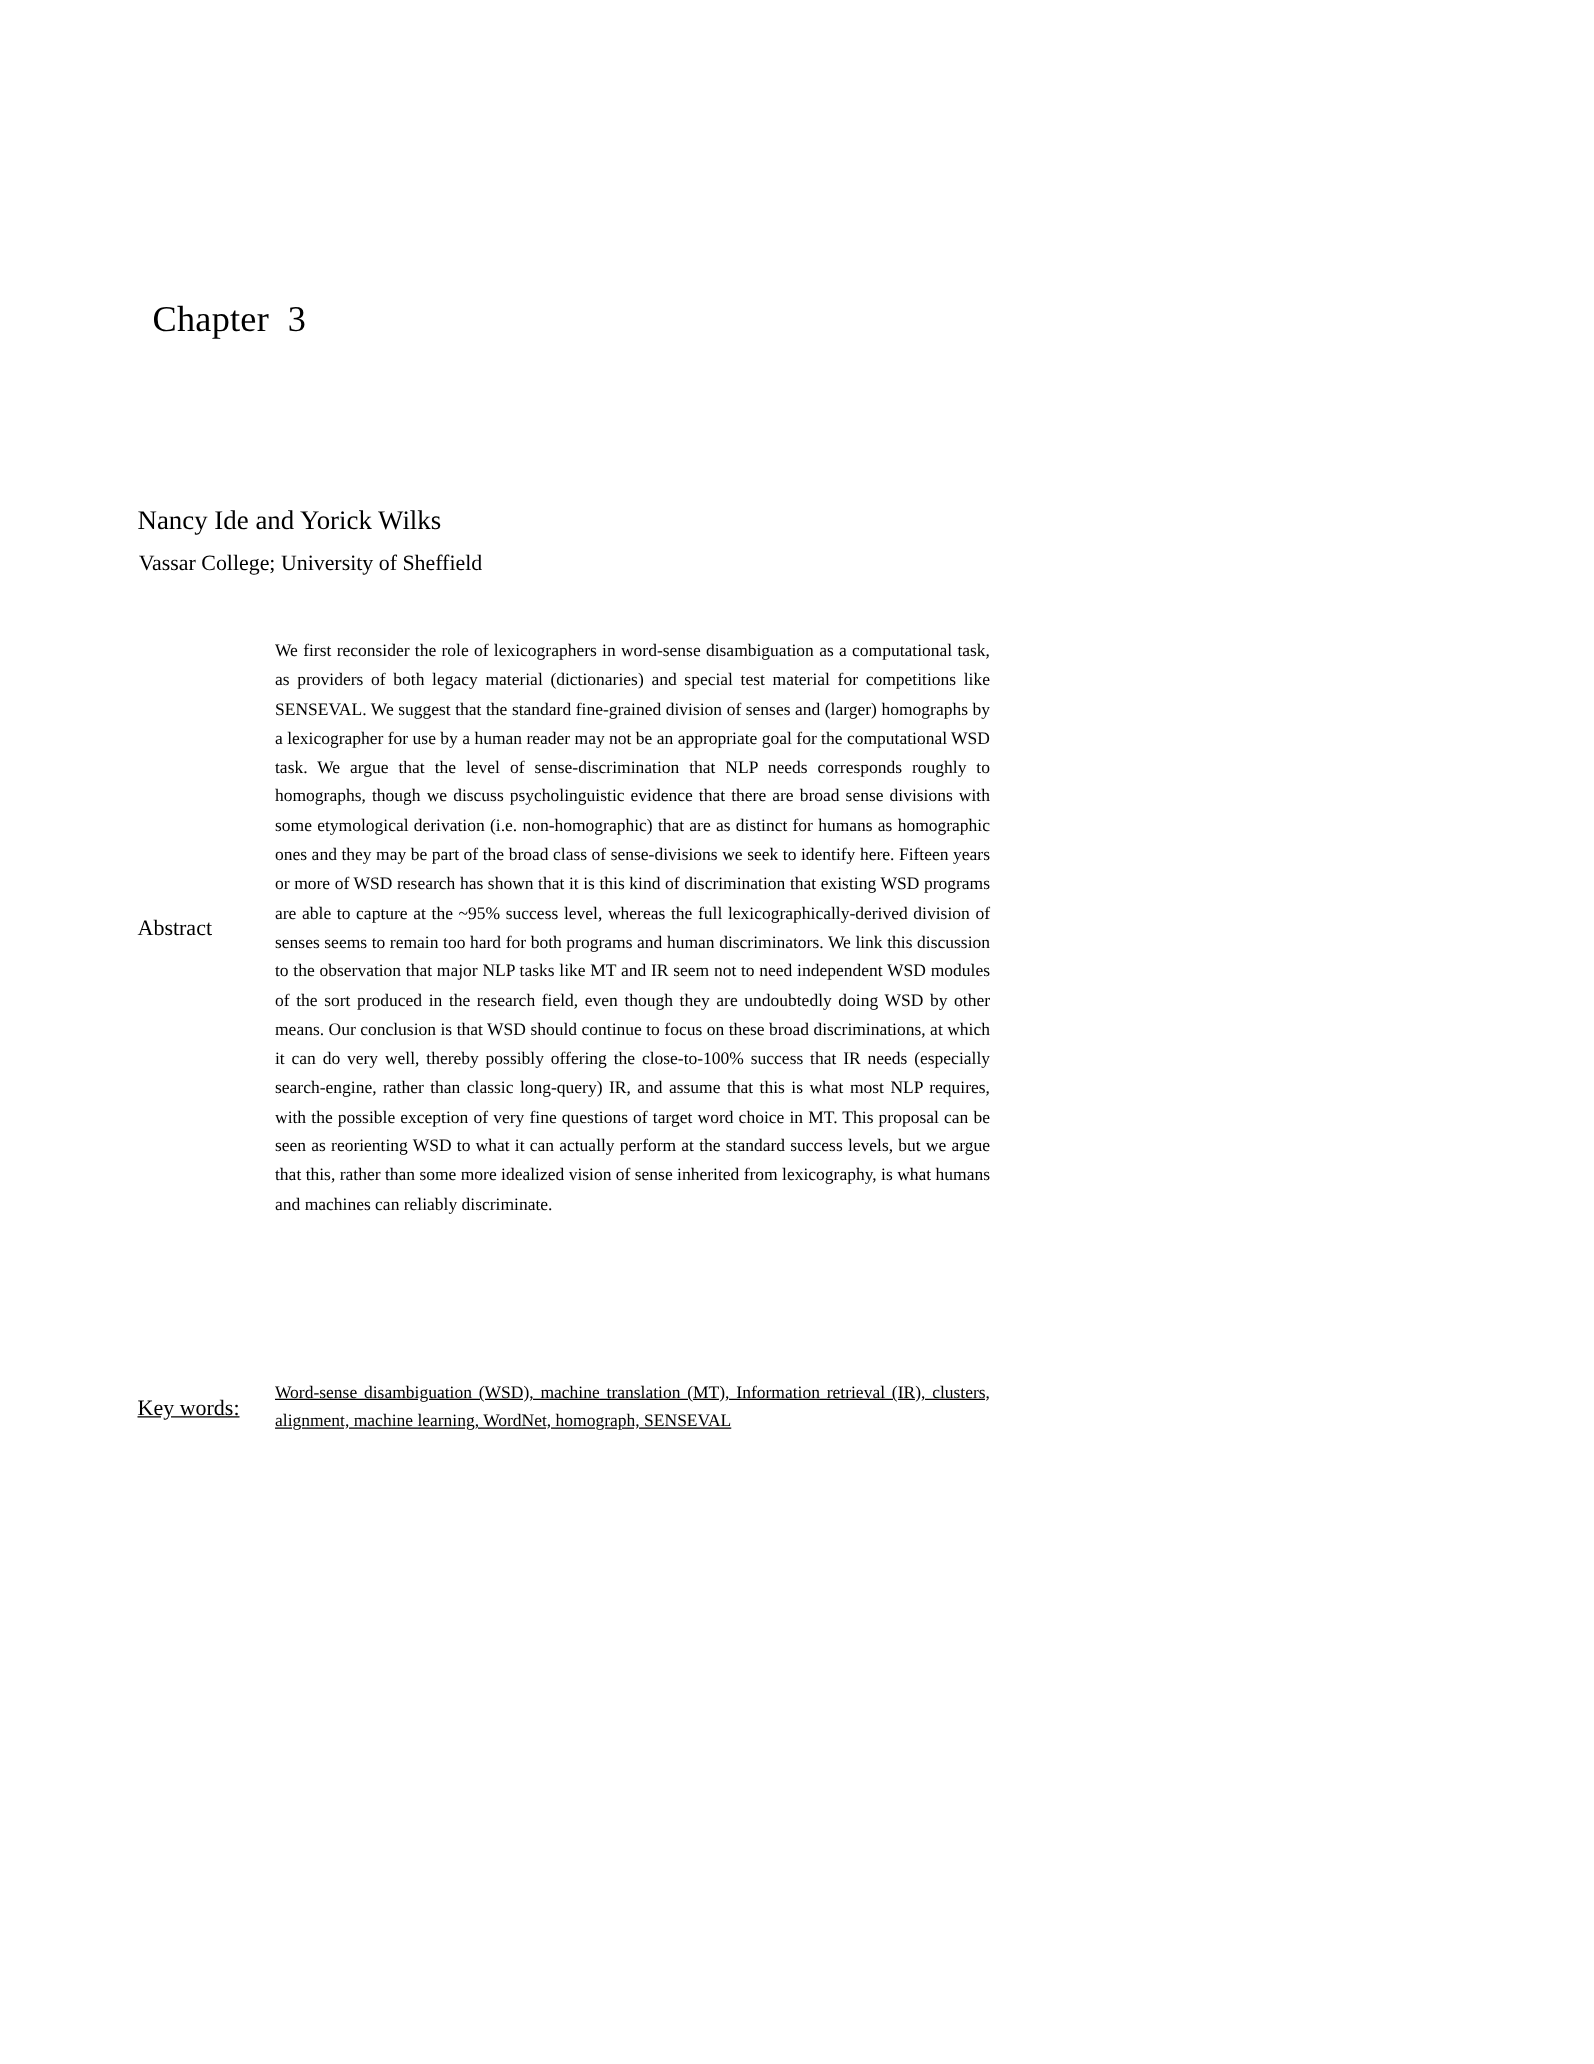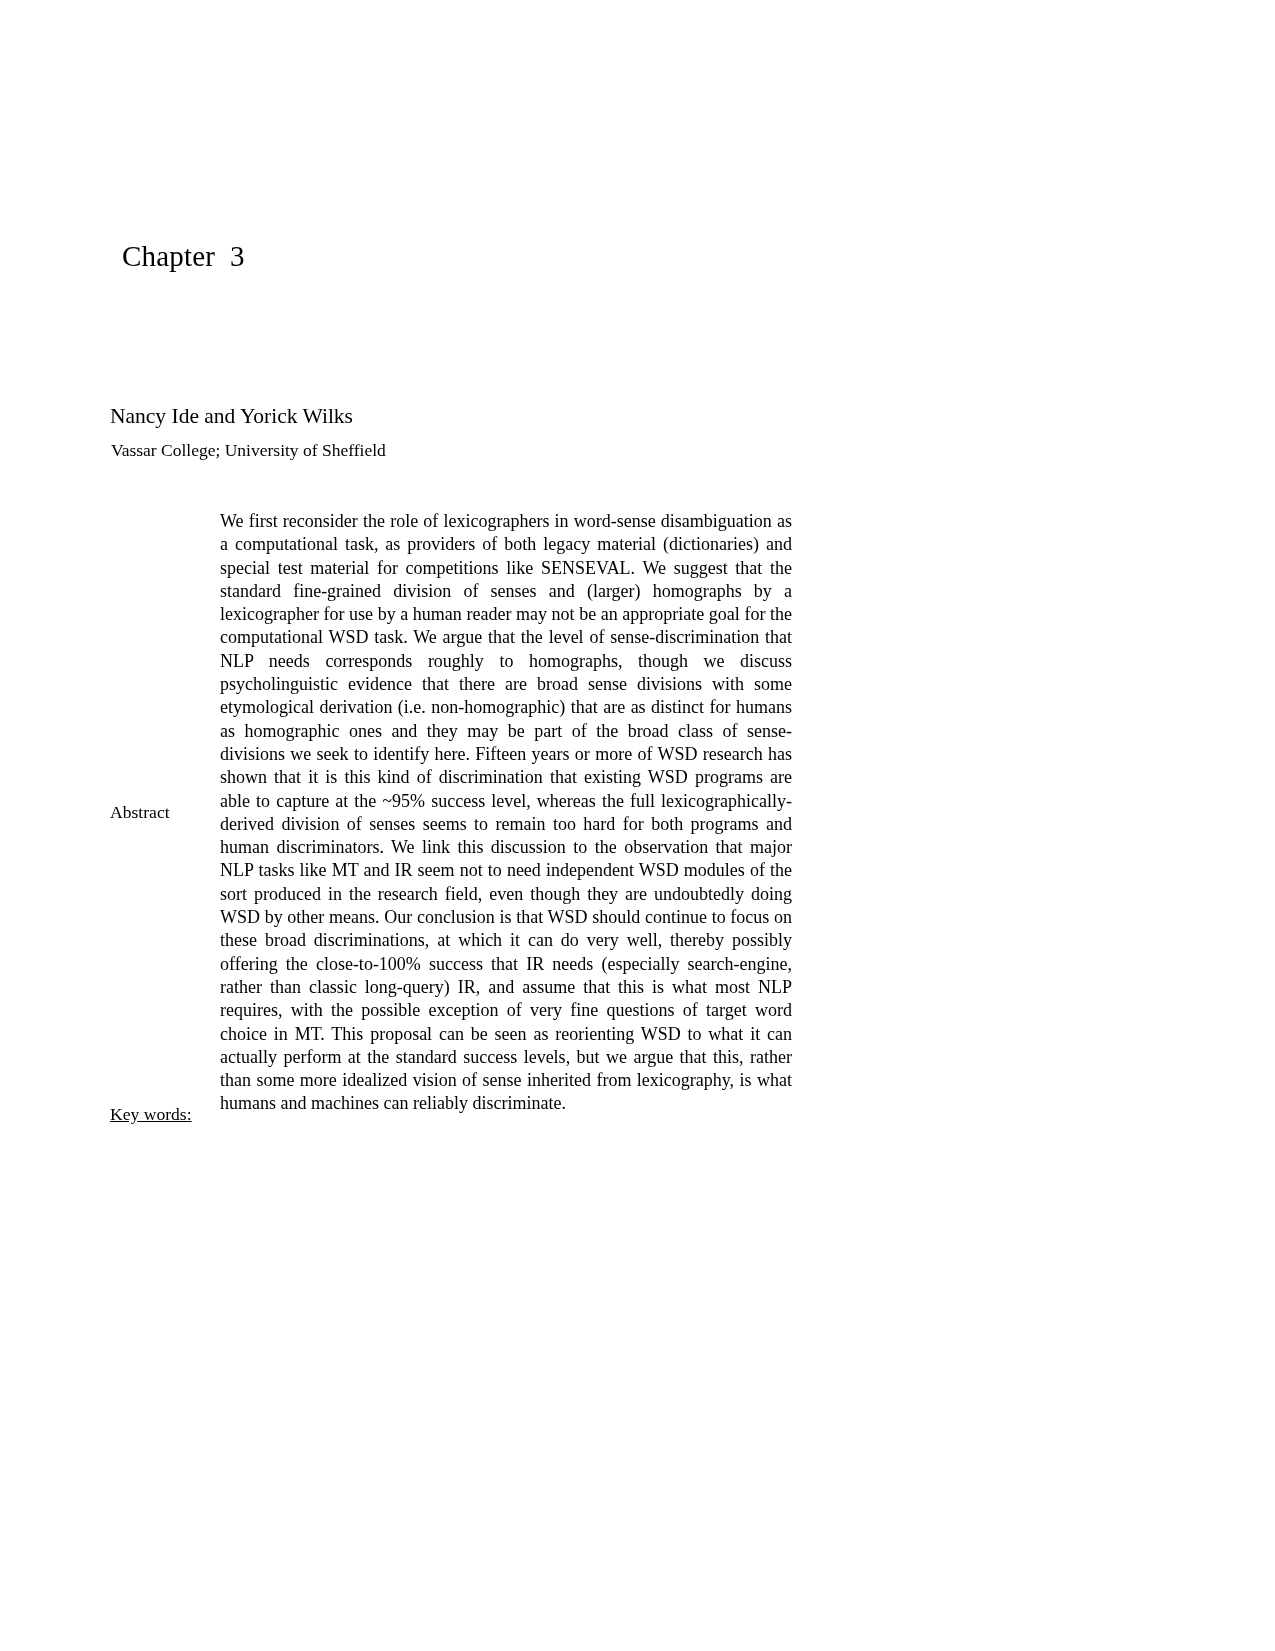--- a/index.html
+++ b/index.html
@@ -70,21 +70,21 @@
   .meta-row.keywords { left: 110px; top: 1103px; width: 682px; text-decoration: underline; }
 
   .meta-label {
     flex: 0 0 110px;
     font-size: 17.6px;
     line-height: 23.3px;
     white-space: pre;
   }
   .meta-body {
     flex: 1 1 auto;
-    font-size: 18px;
+    font-size: 14px;
     line-height: 23.3px;
     text-align: justify;
     text-justify: inter-word;
     hyphens: none;
   }
   .meta-body.no-justify-last { text-align-last: left; }
 </style>
 </head>
 <body>
 
@@ -97,15 +97,16 @@
 
   <div class="author-affiliation">Vassar College; University of Sheffield</div>
 
   <div class="meta-row abstract">
     <div class="meta-label">Abstract</div>
     <div class="meta-body no-justify-last">We first reconsider the role of lexicographers in word-sense disambiguation as a computational task, as providers of both legacy material (dictionaries) and special test material for competitions like SENSEVAL. We suggest that the standard fine-grained division of senses and (larger) homographs by a lexicographer for use by a human reader may not be an appropriate goal for the computational WSD task. We argue that the level of sense-discrimination that NLP needs corresponds roughly to homographs, though we discuss psycholinguistic evidence that there are broad sense divisions with some etymological derivation (i.e. non-homographic) that are as distinct for humans as homographic ones and they may be part of the broad class of sense-divisions we seek to identify here. Fifteen years or more of WSD research has shown that it is this kind of discrimination that existing WSD programs are able to capture at the ~95% success level, whereas the full lexicographically-derived division of senses seems to remain too hard for both programs and human discriminators. We link this discussion to the observation that major NLP tasks like MT and IR seem not to need independent WSD modules of the sort produced in the research field, even though they are undoubtedly doing WSD by other means. Our conclusion is that WSD should continue to focus on these broad discriminations, at which it can do very well, thereby possibly offering the close-to-100% success that IR needs  (especially search-engine, rather than classic long-query) IR, and assume that this is what most NLP requires, with the possible exception of very fine questions of target word choice in MT. This proposal can be seen as reorienting WSD to what it can actually perform at the standard success levels, but we argue that this, rather than some more idealized vision of sense inherited from lexicography, is what humans and machines can reliably discriminate.</div>
   </div>
 
   <div class="meta-row keywords">
     <div class="meta-label">Key words:</div>
+    <div class="meta-body no-justify-last">Word-sense disambiguation (WSD), machine translation (MT), Information retrieval (IR), clusters, alignment, machine learning, WordNet, homograph, SENSEVAL</div>
   </div>
 
 </div>
 
 </body></html>

